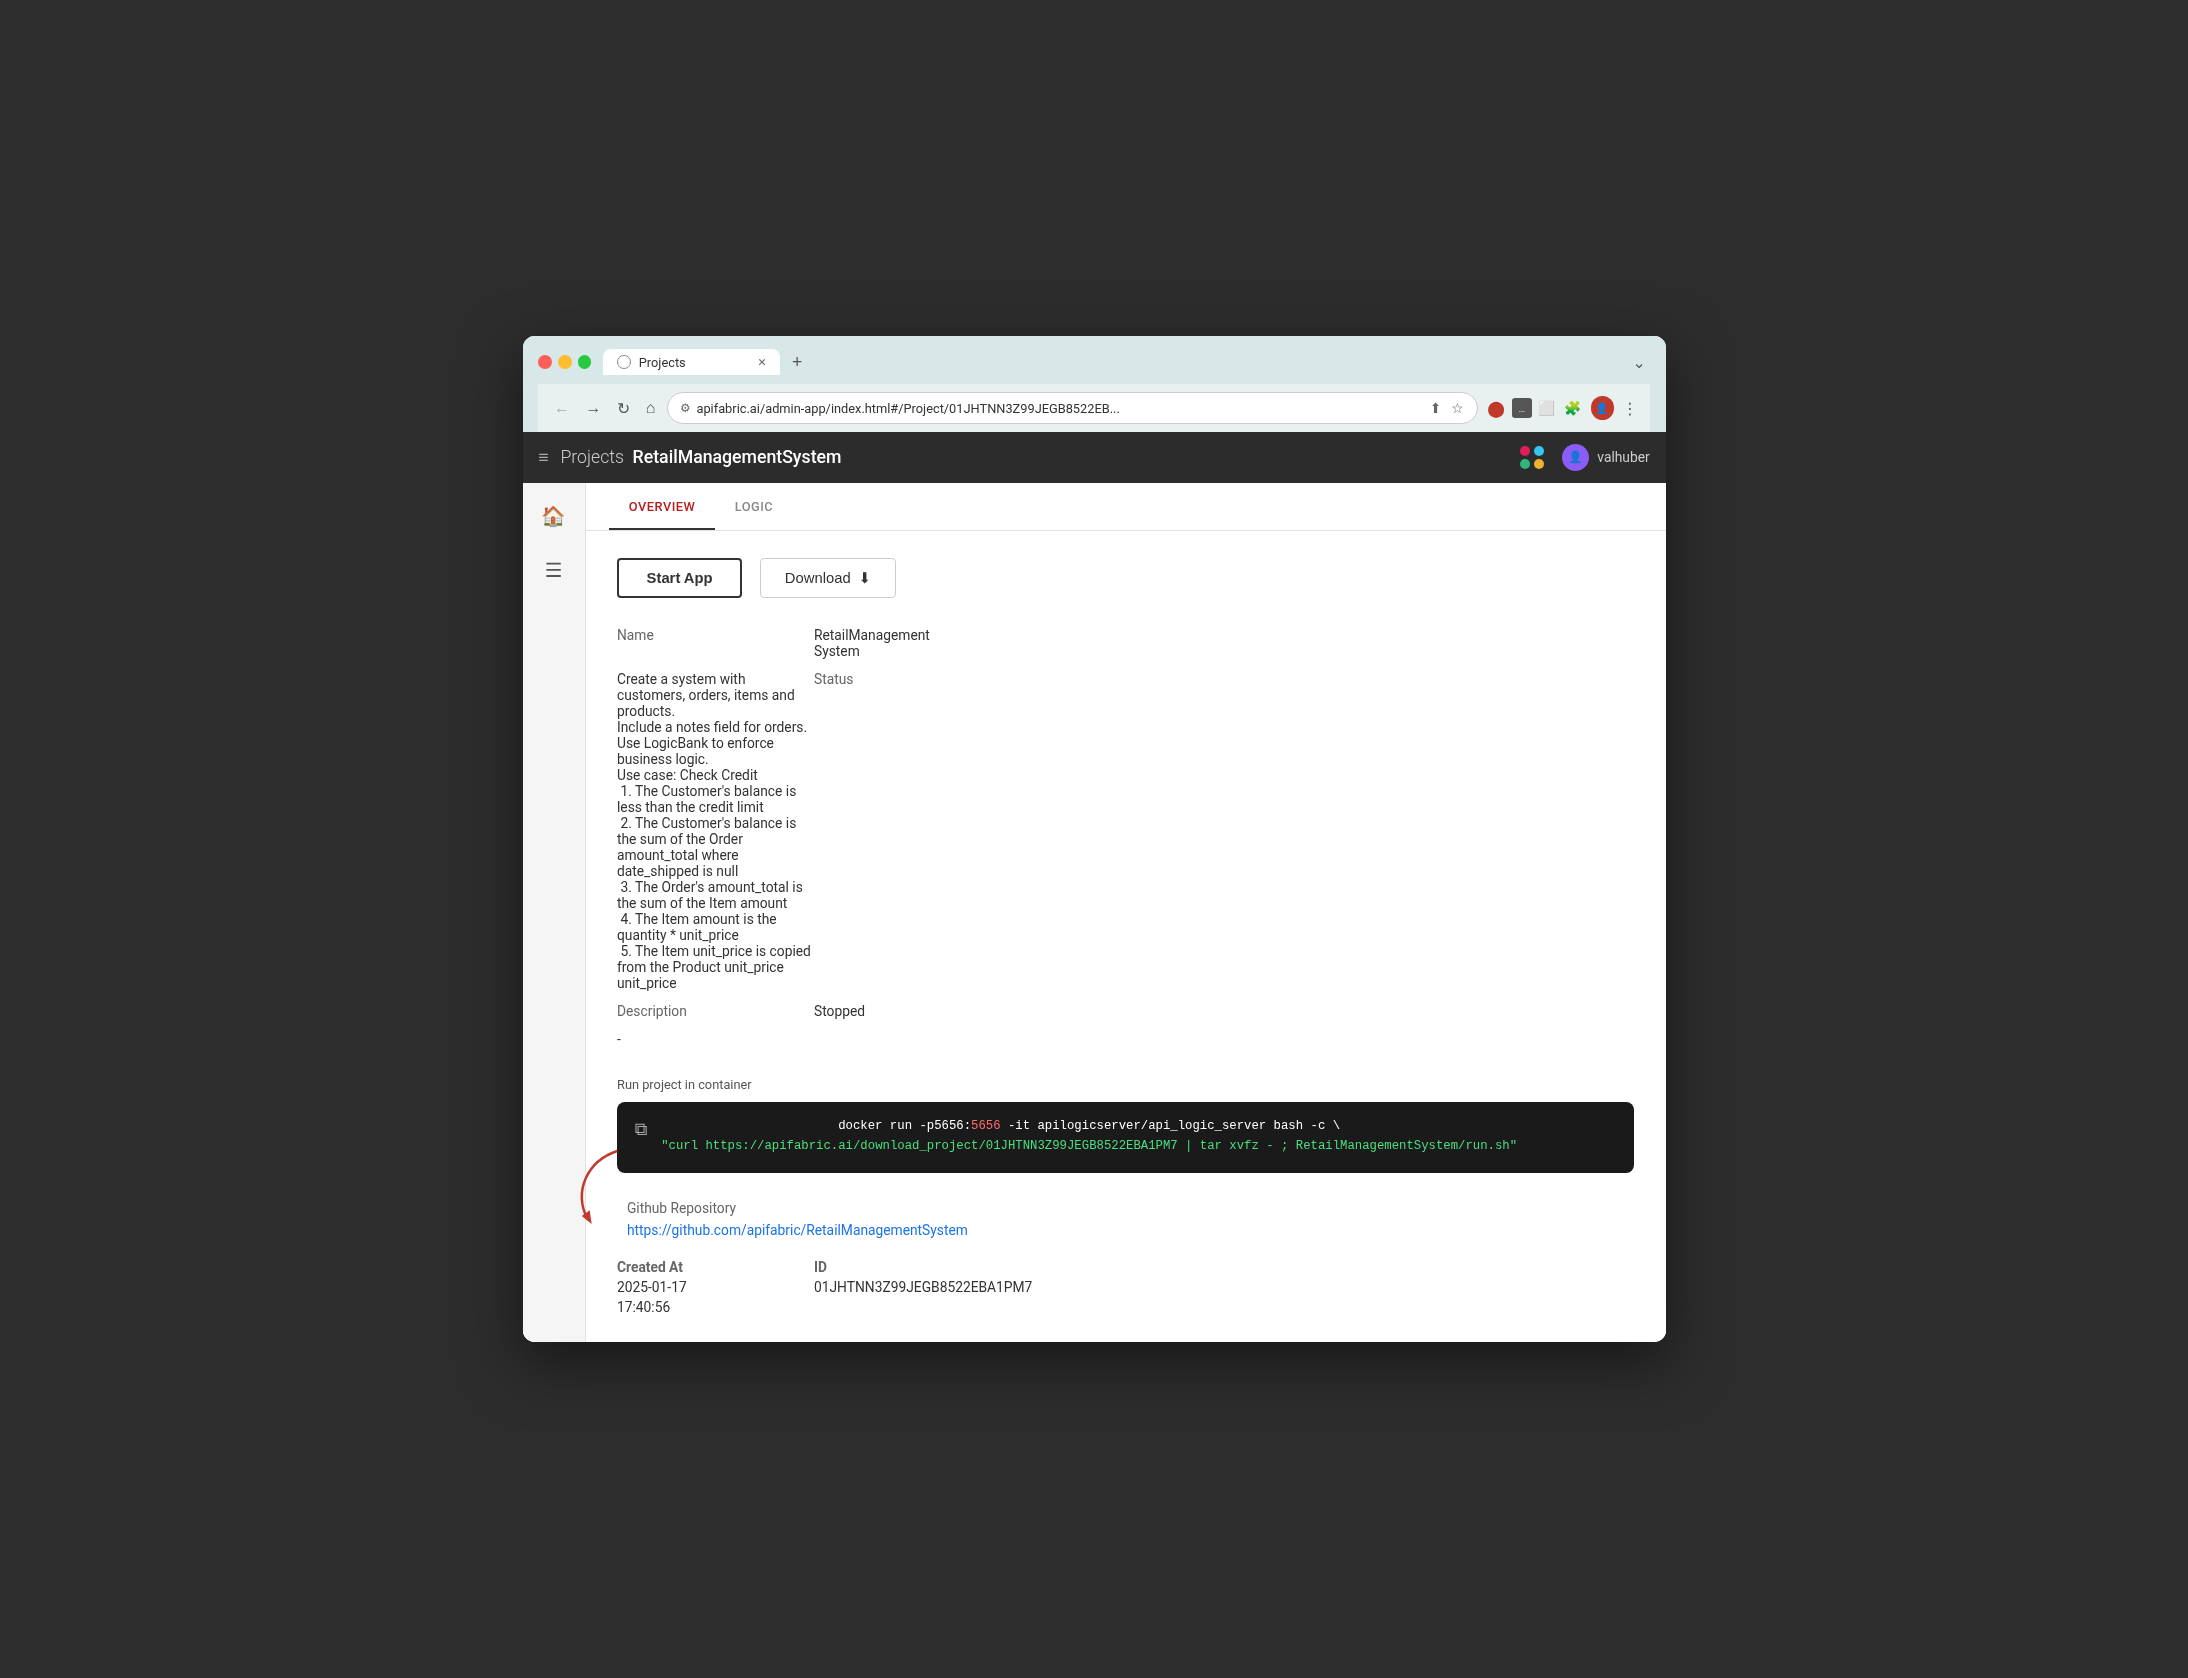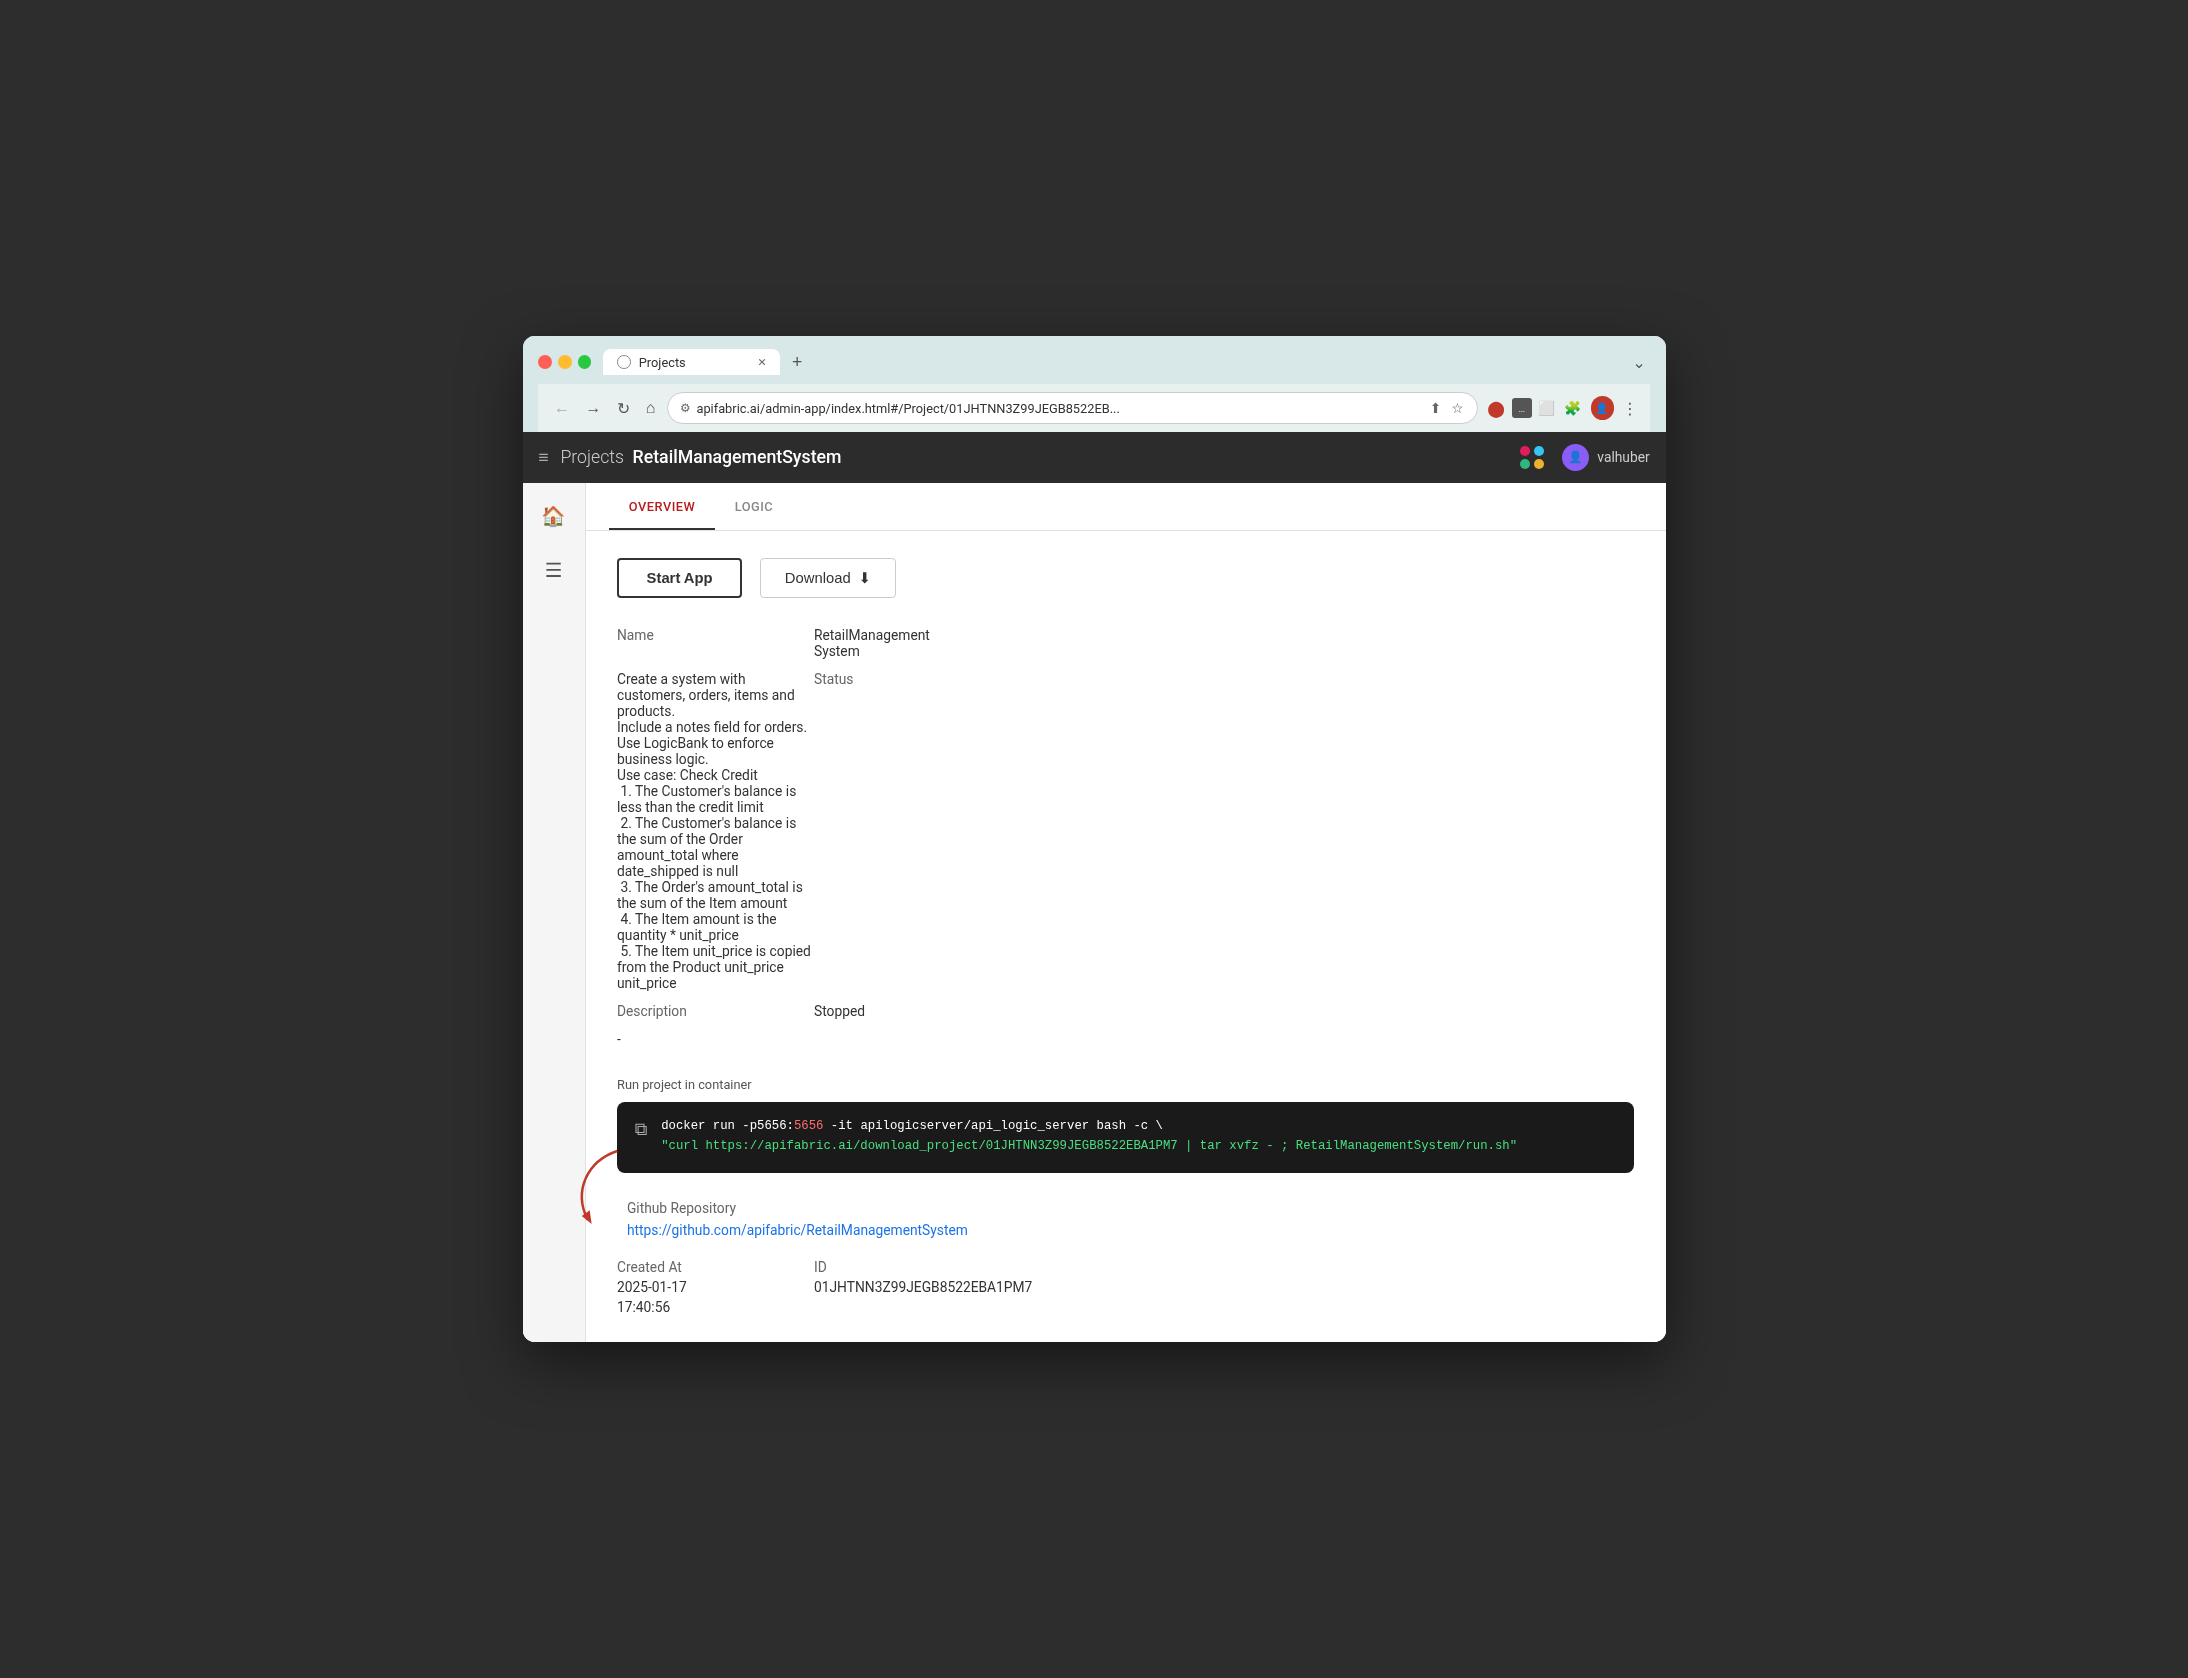--- a/index.html
+++ b/index.html
@@ -396,20 +396,21 @@
       cursor: pointer;
       margin-top: 2px;
       flex-shrink: 0;
     }
 
     .code-text {
       font-family: 'Courier New', Courier, monospace;
       font-size: 12.3px;
       line-height: 1.6;
       color: #fff;
+      text-align: center;
     }
 
     .code-highlight {
       color: #ff6b6b;
     }
 
     .code-green {
       color: #4ade80;
     }
 
@@ -428,20 +429,21 @@
     
     .meta-grid {
       display: grid;
       grid-template-columns: 197px 1fr;
       gap: 3.9px 0;
     }
 
     .meta-label {
       font-size: 13.8px;
       color: #666;
+      font-weight: bold;
     }
 
     .meta-value {
       font-size: 13.8px;
       color: #333;
     }
   </style>
 </head>
 <body>
 

